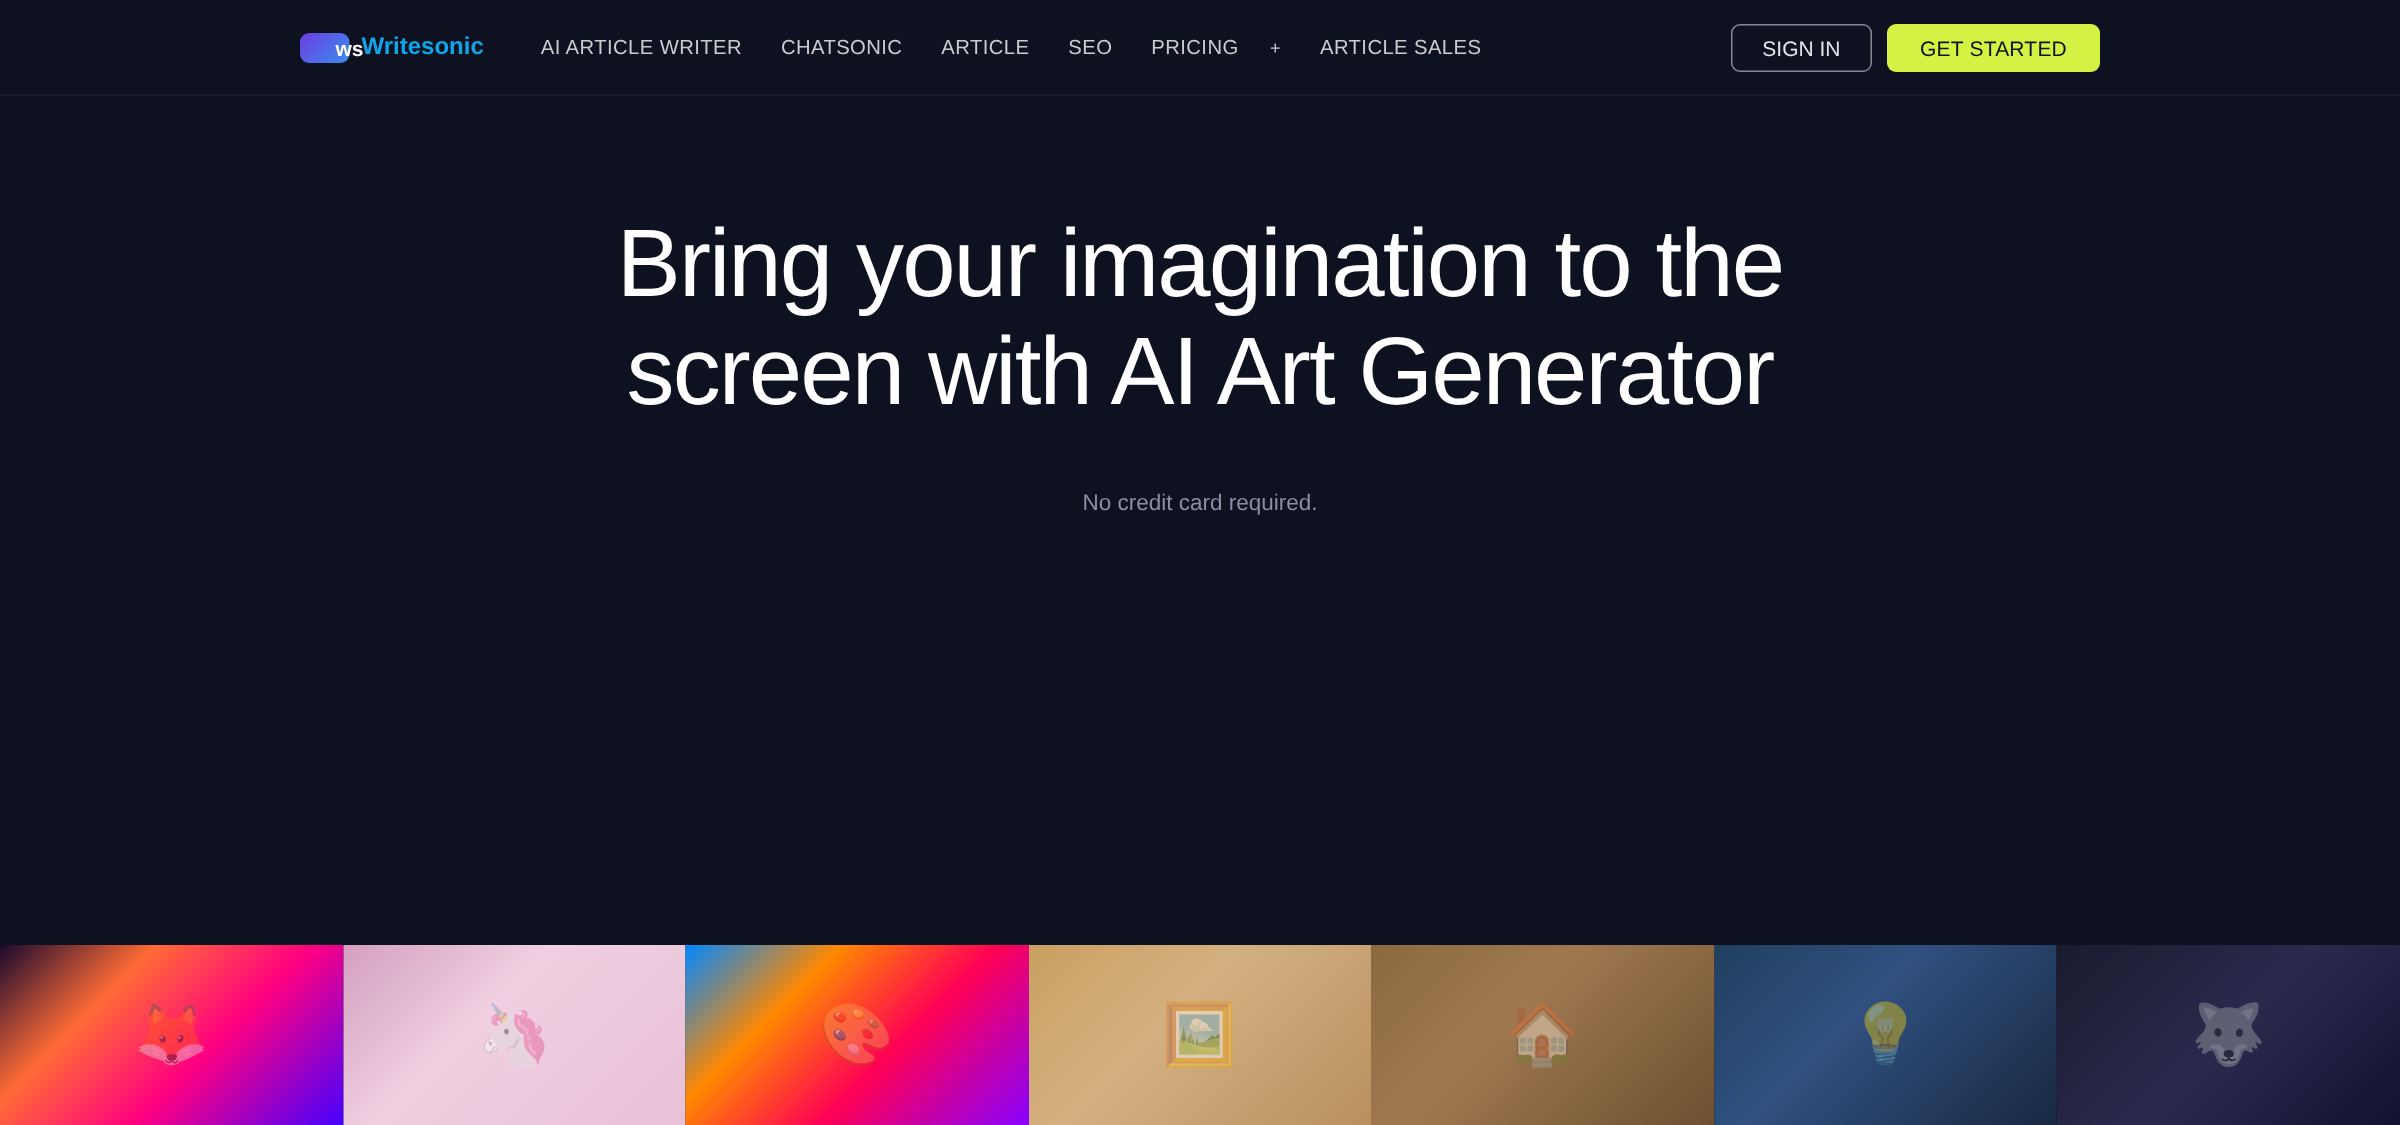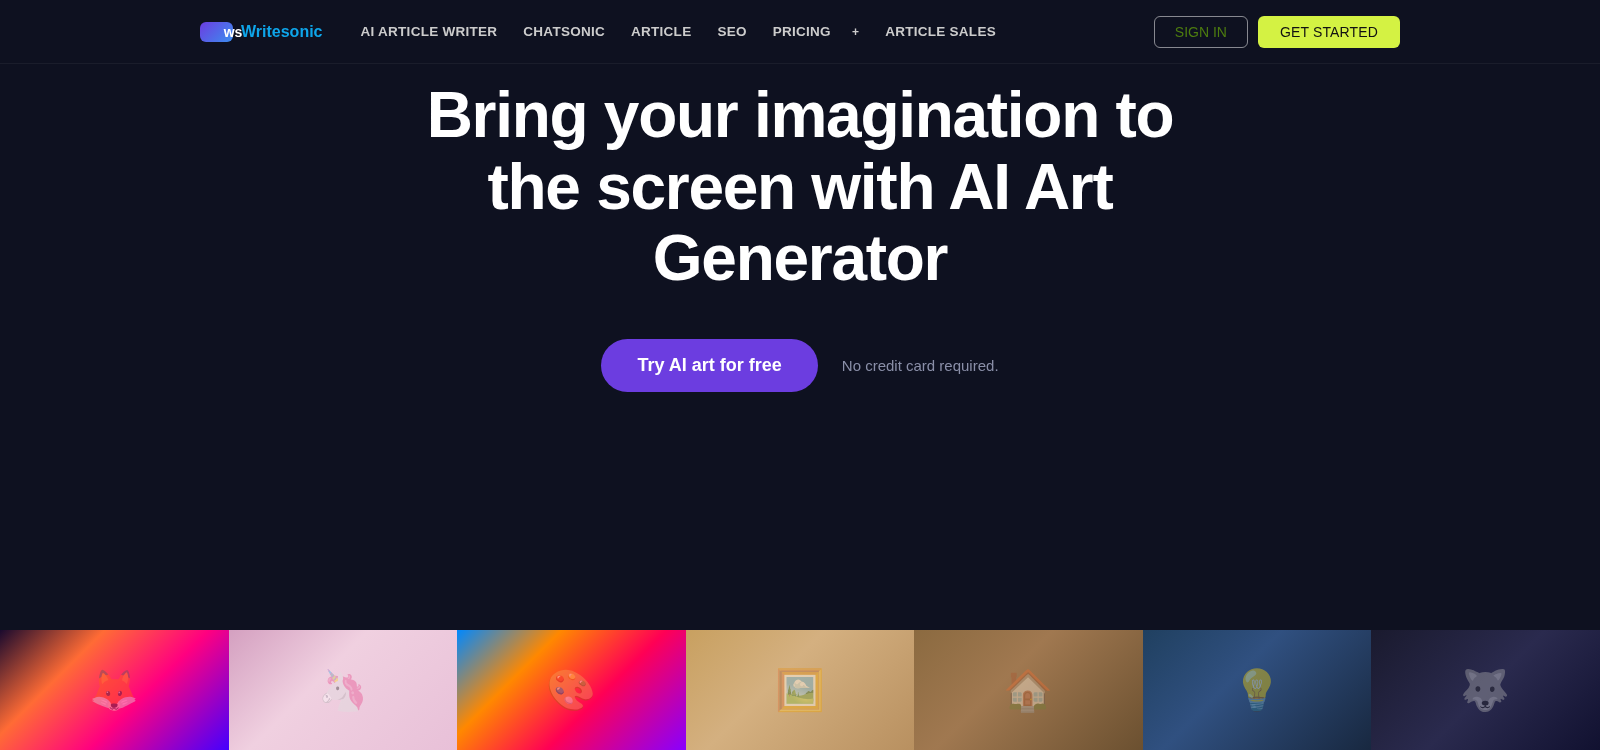--- a/index.html
+++ b/index.html
@@ -63,42 +63,42 @@
     .nav-links {
       display: flex;
       align-items: center;
       gap: 6px;
       flex: 1;
     }
     .nav-link {
       color: #ccc;
       text-decoration: none;
       font-size: 13.5px;
-      font-weight: 700;
+      font-weight: 400;
       padding: 6px 10px;
       letter-spacing: 0.02em;
       cursor: pointer;
       white-space: nowrap;
       text-align: right;
     }
     .nav-link-pricing {
       display: flex;
       align-items: center;
       gap: 21px;
     }
     .nav-actions {
       display: flex;
       align-items: center;
       gap: 10px;
       margin-left: 12px;
     }
     .btn-signin {
       background: transparent;
       border: 1.5px solid rgba(255,255,255,0.5);
-      color: #4d7c0f;
+      color: #e5e5e5;
       padding: 7px 20px;
       border-radius: 6px;
       font-size: 14px;
       font-weight: 500;
       cursor: pointer;
     }
     .btn-getstarted {
       background: #d4f243;
       border: none;
       color: #111;
@@ -115,23 +115,24 @@
     .hero {
       padding-top: 80px;
       display: flex;
       flex-direction: column;
       align-items: center;
       text-align: center;
       padding-bottom: 40px;
     }
     .hero-title {
       font-size: 64px;
-      font-weight: 700;
+      font-weight: 400;
       line-height: 1.12;
       max-width: 780px;
+      margin-top: 60px;
       color: #fff;
       letter-spacing: -0.02em;
     }
     .hero-subtitle {
       font-size: 18px;
       font-weight: 400;
       line-height: 1.6;
       max-width: 600px;
       margin-top: 26px;
       color: #b0b5c8;
@@ -230,21 +231,20 @@
     <div class="nav-actions">
       <button class="btn-signin">SIGN IN</button>
       <button class="btn-getstarted">GET STARTED</button>
     </div>
   </div>
 </nav>
 
 <section class="hero">
   <h1 class="hero-title">Bring your imagination to the screen with AI Art Generator</h1>
   <div class="hero-cta">
-    <button class="btn-try">Try AI art for free</button>
     <span class="no-cc">No credit card required.</span>
   </div>
 </section>
 
 <div class="image-strip">
   <div class="strip-item">
     <span class="decor">🦊</span>
   </div>
   <div class="strip-item">
     <span class="decor">🦄</span>

